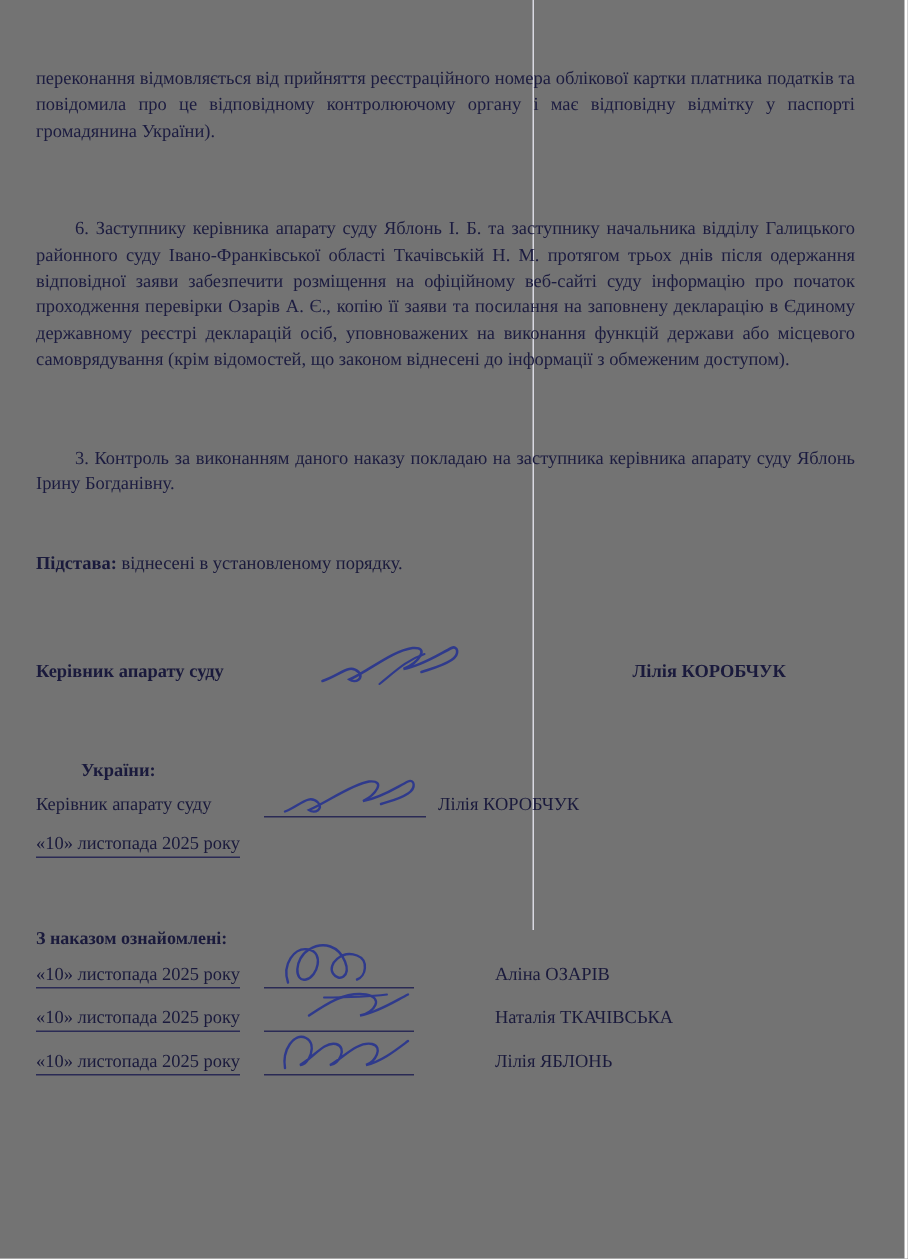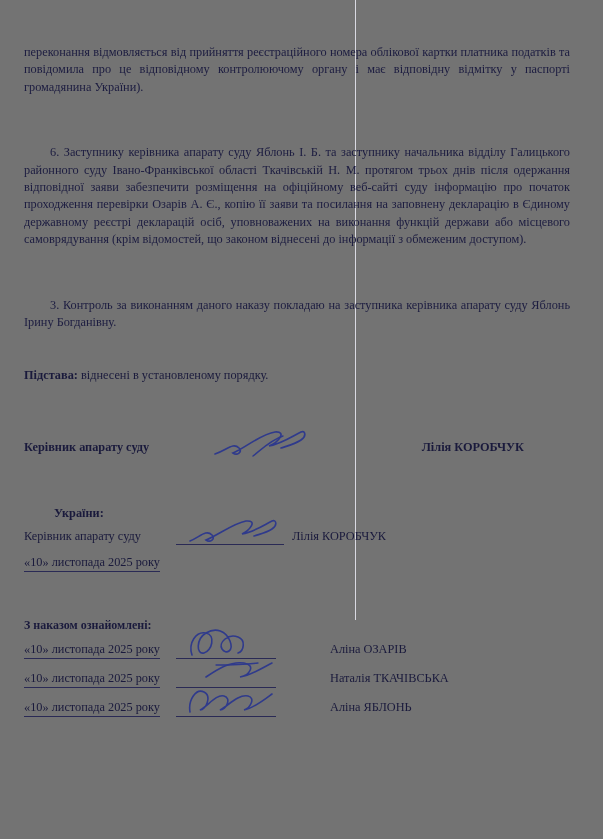--- a/index.html
+++ b/index.html
@@ -233,17 +233,17 @@
     </div>
 
     <div class="ack-row">
       <span class="date">«10» листопада 2025 року</span>
       <span class="rule"></span>
       <span class="sig-scribble" style="left:160px; top:-16px;">
         <svg class="ink" width="96" height="34" viewBox="0 0 96 34">
           <path d="M6 28 C4 16, 12 4, 20 8 C28 12, 22 26, 16 26 C24 22, 32 10, 40 12 C48 14, 42 26, 36 26 C44 22, 54 10, 64 12 C72 14, 66 24, 60 26 C70 24, 80 16, 88 10" fill="none" stroke="#2f3a8c" stroke-width="1.6" stroke-linecap="round"></path>
         </svg>
       </span>
-      <span class="person">Аліна ЯБЛОНЬ</span>
+      <span class="person">Лілія ЯБЛОНЬ</span>
     </div>
 
   </div>
 </div>
 
 </body></html>

